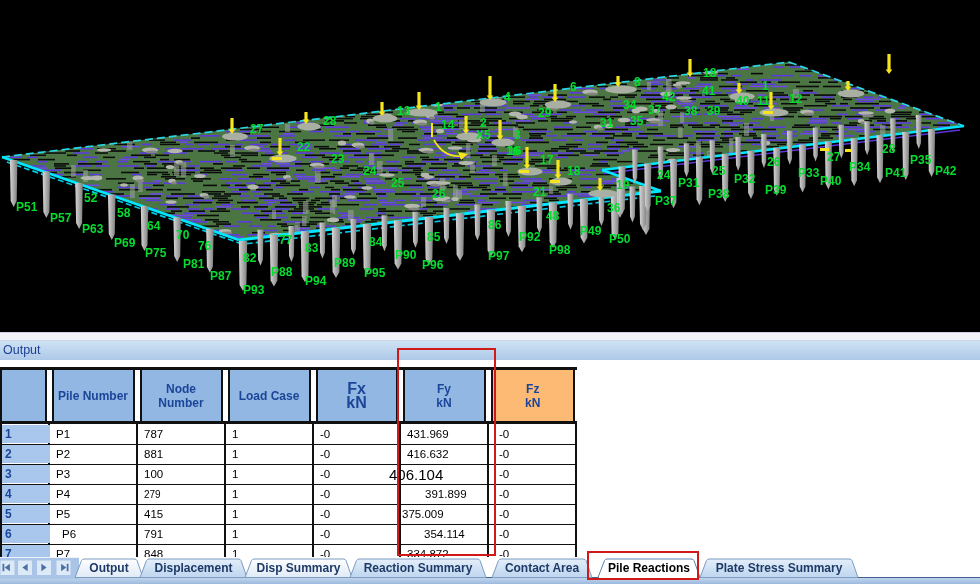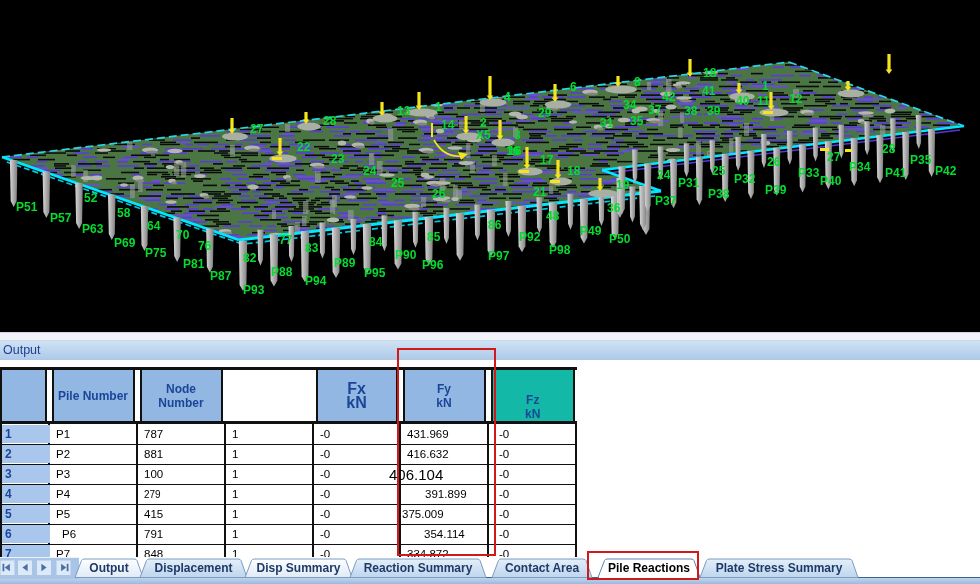--- a/index.html
+++ b/index.html
@@ -1530,27 +1530,30 @@
 <div style="position:absolute;left:0;top:54px;width:577px;height:3px;background:#111"></div>
 <div style="position:absolute;left:0px;top:3px;width:46.5px;height:51px;background:#93b7e3;border-style:solid;border-color:#111;border-width:0 2px;box-sizing:border-box;color:#1b4698;font-weight:bold;font-size:12px;text-align:center;display:flex;align-items:center;justify-content:center;line-height:14px">
         <span></span>
       </div>
 <div style="position:absolute;left:139.5px;top:3px;width:83px;height:51px;background:#93b7e3;border-style:solid;border-color:#111;border-width:0 2px;box-sizing:border-box;color:#1b4698;font-weight:bold;font-size:12px;text-align:center;display:flex;align-items:center;justify-content:center;line-height:14px">
         <span>Node<br>Number</span>
       </div>
 <div style="position:absolute;left:51.5px;top:3px;width:83px;height:51px;background:#93b7e3;border-style:solid;border-color:#111;border-width:0 2px;box-sizing:border-box;color:#1b4698;font-weight:bold;font-size:12px;text-align:center;display:flex;align-items:center;justify-content:center;line-height:14px">
         <span>Pile Number</span>
       </div>
+<div style="position:absolute;left:227.5px;top:3px;width:83px;height:51px;background:#93b7e3;border-style:solid;border-color:#111;border-width:0 2px;box-sizing:border-box;color:#1b4698;font-weight:bold;font-size:12px;text-align:center;display:flex;align-items:center;justify-content:center;line-height:14px">
+        <span>Load Case</span>
+      </div>
 <div style="position:absolute;left:315.5px;top:3px;width:82px;height:51px;background:#93b7e3;border-style:solid;border-color:#111;border-width:0 2px;box-sizing:border-box;color:#1b4698;font-weight:bold;font-size:16px;text-align:center;display:flex;align-items:center;justify-content:center;line-height:14px">
         <span>Fx<br>kN</span>
       </div>
 <div style="position:absolute;left:402.5px;top:3px;width:83px;height:51px;background:#93b7e3;border-style:solid;border-color:#111;border-width:0 2px;box-sizing:border-box;color:#1b4698;font-weight:bold;font-size:12px;text-align:center;display:flex;align-items:center;justify-content:center;line-height:14px">
         <span>Fy<br>kN</span>
       </div>
-<div style="position:absolute;left:490.5px;top:3px;width:84.5px;height:51px;background:#14b8a6;border-style:solid;border-color:#111;border-width:0 2px;box-sizing:border-box;color:#1b4698;font-weight:bold;font-size:12px;text-align:center;display:flex;align-items:flex-end;justify-content:center;line-height:14px">
+<div style="position:absolute;left:490.5px;top:3px;width:84.5px;height:51px;background:#fdba74;border-style:solid;border-color:#111;border-width:0 2px;box-sizing:border-box;color:#1b4698;font-weight:bold;font-size:12px;text-align:center;display:flex;align-items:center;justify-content:center;line-height:14px">
         <span>Fz<br>kN</span>
       </div>
 <div style="position:absolute;left:48px;top:57px;width:2px;height:133px;background:#111"></div>
 <div style="position:absolute;left:136px;top:57px;width:2px;height:133px;background:#111"></div>
 <div style="position:absolute;left:224px;top:57px;width:2px;height:133px;background:#111"></div>
 <div style="position:absolute;left:312px;top:57px;width:2px;height:133px;background:#111"></div>
 <div style="position:absolute;left:399px;top:57px;width:2px;height:133px;background:#111"></div>
 <div style="position:absolute;left:487px;top:57px;width:2px;height:133px;background:#111"></div>
 <div style="position:absolute;left:0;top:57px;width:2px;height:133px;background:#111"></div>
 <div style="position:absolute;left:575px;top:57px;width:2px;height:133px;background:#111"></div>

